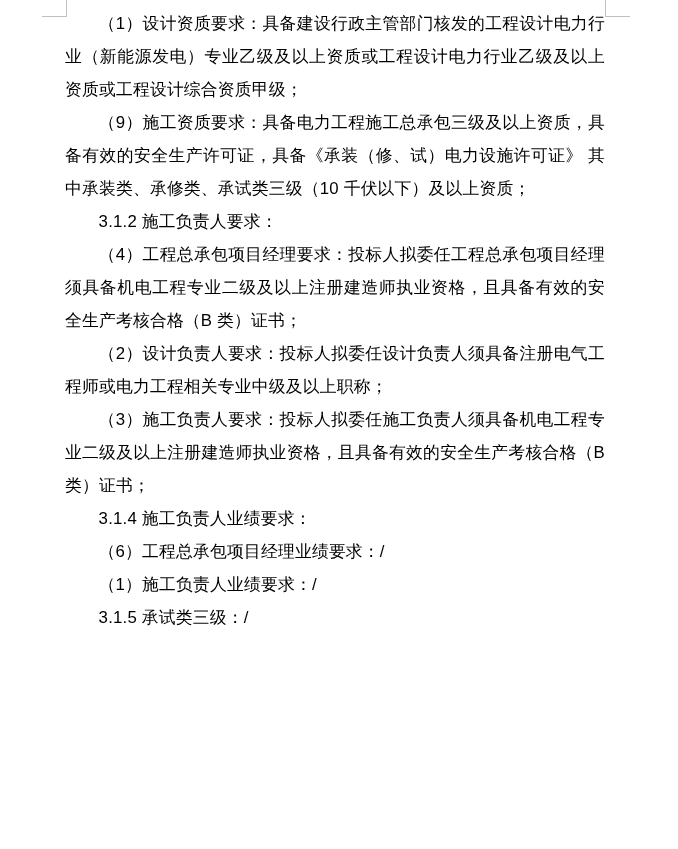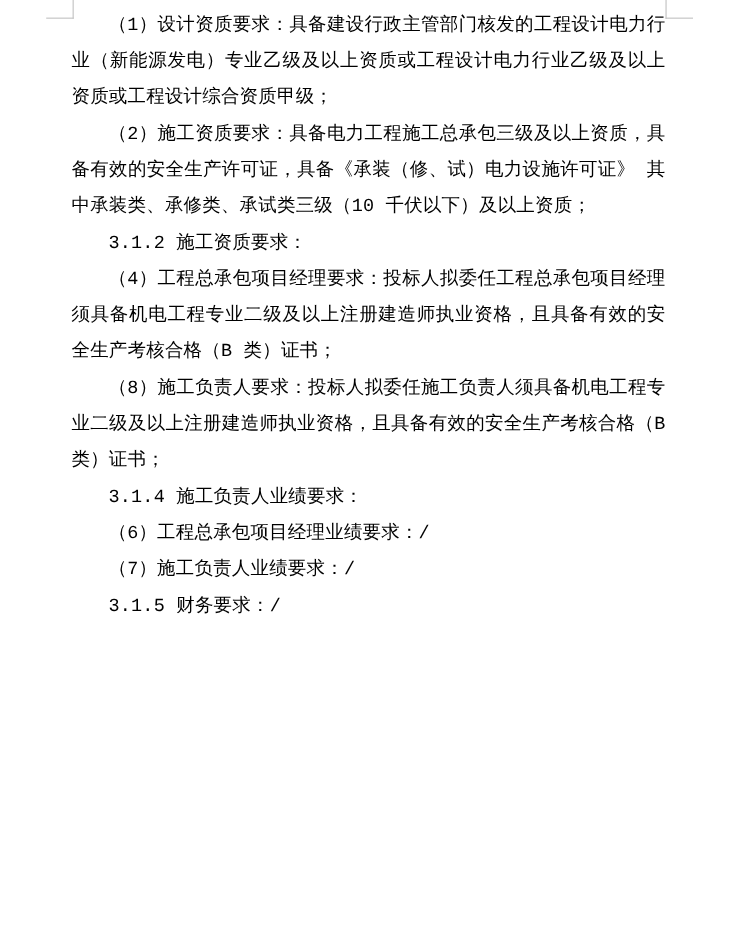--- a/index.html
+++ b/index.html
@@ -6,21 +6,21 @@
     margin: 0;
     padding: 0;
     background: #ffffff;
   }
   .page {
     position: relative;
     width: 678px;
     height: 645px;
     background: #ffffff;
     overflow: hidden;
-    font-family: Liberation Mono, monospace;
+    font-family: Liberation Sans, sans-serif;
     color: #000000;
   }
   
   .margin-mark {
     position: absolute;
     top: 0;
     width: 24px;
     height: 16px;
     border-bottom: 1px solid #c0c0c0;
   }
@@ -52,23 +52,24 @@
 </head>
 <body>
 
 <div class="page">
 
   <div class="margin-mark left"></div>
   <div class="margin-mark right"></div>
 
   <div class="text-body">
     <p>（1）设计资质要求：具备建设行政主管部门核发的工程设计电力行业（新能源发电）专业乙级及以上资质或工程设计电力行业乙级及以上资质或工程设计综合资质甲级；</p>
-    <p>（2）施工资质要求：具备电力工程施工总承包三级及以上资质，具备有效的安全生产许可证，具备《承装（修、试）电力设施许可证》 其中承装类、承修类、承试类三级（10 千伏以下）及以上资质；</p>
-    <p>3.1.2 施工资质要求：</p>
+    <p>（9）施工资质要求：具备电力工程施工总承包三级及以上资质，具备有效的安全生产许可证，具备《承装（修、试）电力设施许可证》 其中承装类、承修类、承试类三级（10 千伏以下）及以上资质；</p>
+    <p>3.1.2 施工负责人要求：</p>
     <p>（4）工程总承包项目经理要求：投标人拟委任工程总承包项目经理须具备机电工程专业二级及以上注册建造师执业资格，且具备有效的安全生产考核合格（B 类）证书；</p>
-    <p>（8）施工负责人要求：投标人拟委任施工负责人须具备机电工程专业二级及以上注册建造师执业资格，且具备有效的安全生产考核合格（B 类）证书；</p>
+    <p>（2）设计负责人要求：投标人拟委任设计负责人须具备注册电气工程师或电力工程相关专业中级及以上职称；</p>
+    <p>（3）施工负责人要求：投标人拟委任施工负责人须具备机电工程专业二级及以上注册建造师执业资格，且具备有效的安全生产考核合格（B 类）证书；</p>
     <p>3.1.4 施工负责人业绩要求：</p>
     <p>（6）工程总承包项目经理业绩要求：/</p>
-    <p>（7）施工负责人业绩要求：/</p>
-    <p>3.1.5 财务要求：/</p>
+    <p>（1）施工负责人业绩要求：/</p>
+    <p>3.1.5 承试类三级：/</p>
   </div>
 
 </div>
 
 </body></html>

